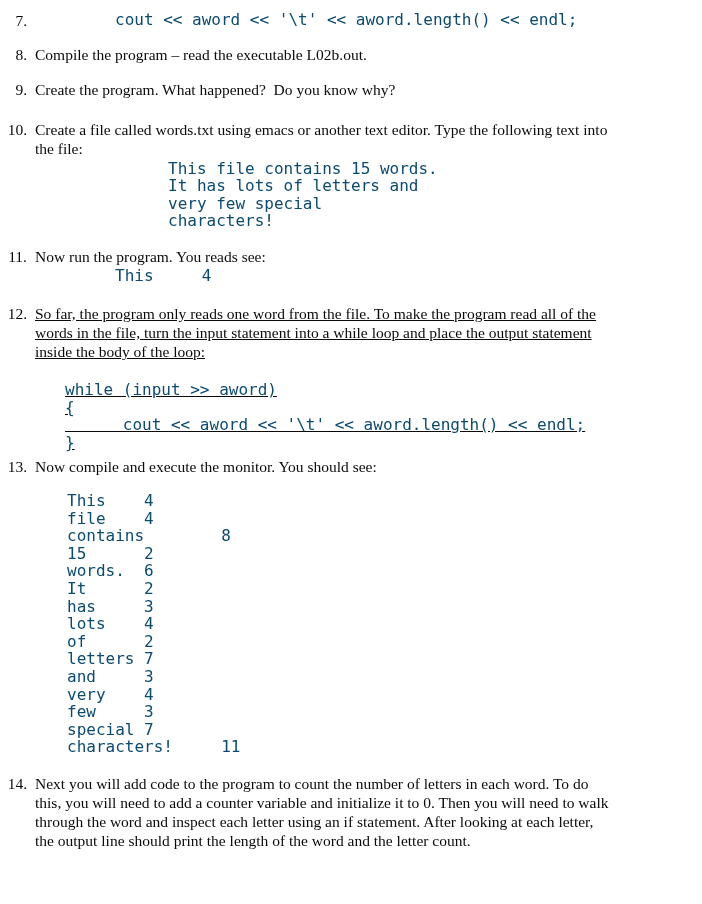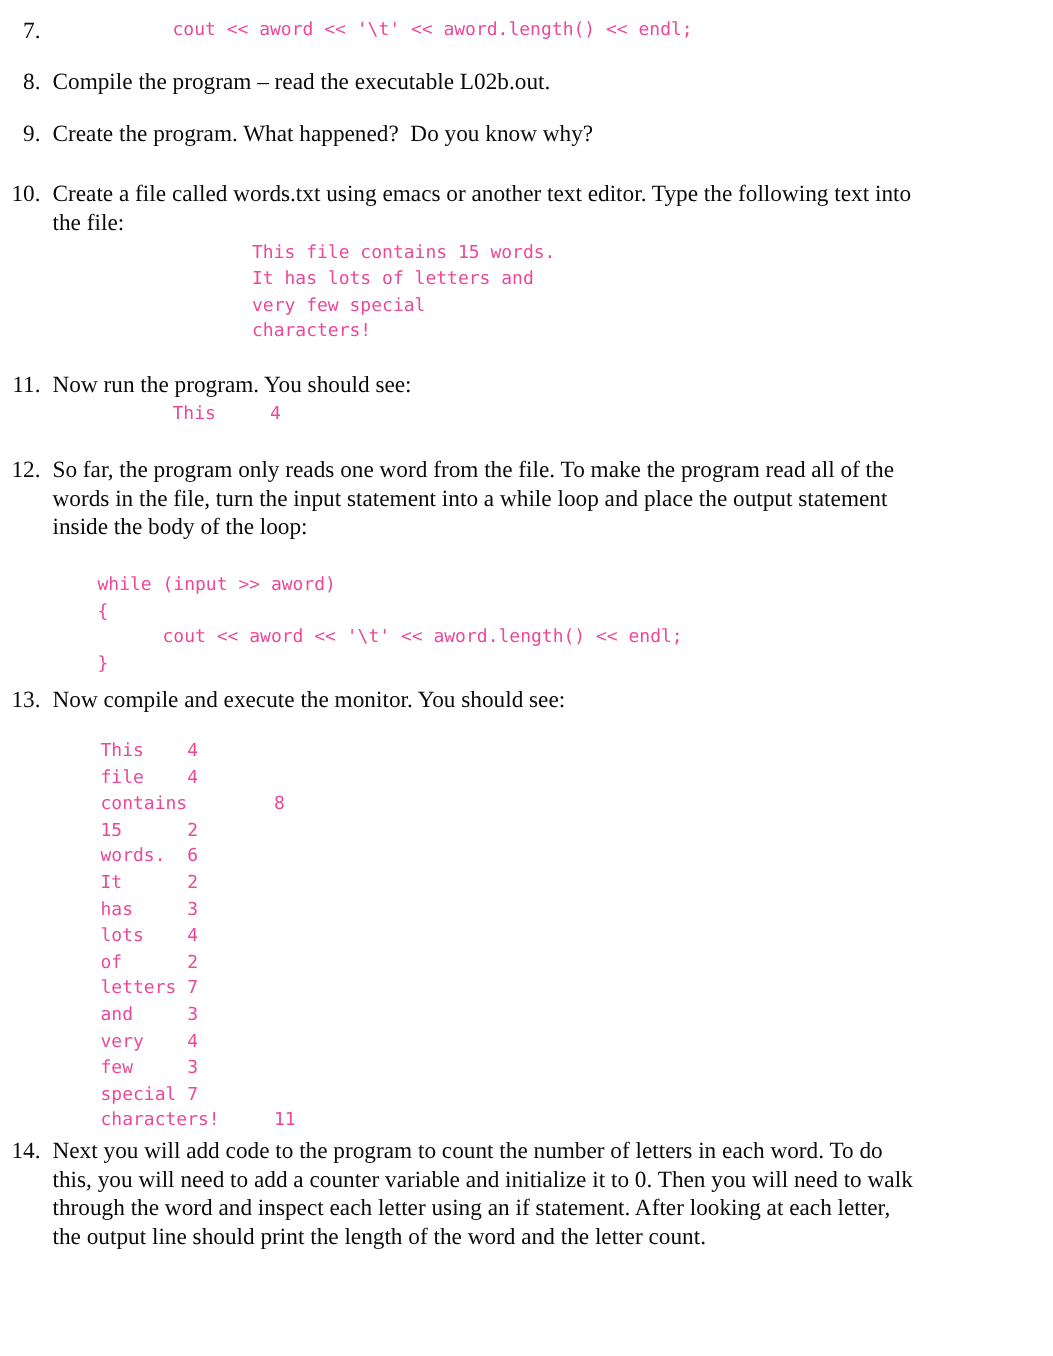--- a/index.html
+++ b/index.html
@@ -30,34 +30,34 @@
     white-space: nowrap;
   }
   .item .text {
     margin: 0;
     white-space: pre-wrap;
     max-width: 660px;
   }
   .item pre.code {
     margin: 0;
     font-family: "DejaVu Sans Mono", monospace;
-    font-size: 12px;
+    font-size: 16px;
     line-height: 17.5px;
-    color: #ec4899;
+    color: #0c4a6e;
     white-space: pre;
   }
   
   .item-7  { margin-top: 0; }
   .item-8  { margin-top: 16px; }
   .item-9  { margin-top: 16px; }
   .item-10 { margin-top: 21px; }
   .item-11 { margin-top: 17px; }
-  .item-12 { margin-top: 20px; }
+  .item-12 { margin-top: 20px; text-decoration: underline; }
   .item-13 { margin-top: 6px; }
-  .item-14 { margin-top: 2px; }
+  .item-14 { margin-top: 18px; }
   
   .item-7  pre.code { margin-left: 80px;  margin-top: 2px; }
   .item-10 pre.code { margin-left: 133px; margin-top: 2px; }
   .item-11 pre.code { margin-left: 80px;  margin-top: 1px; }
   .item-12 pre.code { margin-left: 30px;  margin-top: 20px; }
   .item-13 pre.code { margin-left: 32px;  margin-top: 16px; line-height: 17.6px; }
 </style>
 </head>
 <body>
 
@@ -83,21 +83,21 @@
     <p class="text">Create a file called words.txt using emacs or another text editor. Type the following text into
 the file:</p>
     <pre class="code">This file contains 15 words.
 It has lots of letters and
 very few special
 characters!</pre>
   </div>
 
   <div class="item item-11">
     <span class="num">11.</span>
-    <p class="text">Now run the program. You should see:</p>
+    <p class="text">Now run the program. You reads see:</p>
     <pre class="code">This     4</pre>
   </div>
 
   <div class="item item-12">
     <span class="num">12.</span>
     <p class="text">So far, the program only reads one word from the file. To make the program read all of the
 words in the file, turn the input statement into a while loop and place the output statement
 inside the body of the loop:</p>
     <pre class="code">while (input &gt;&gt; aword)
 {

